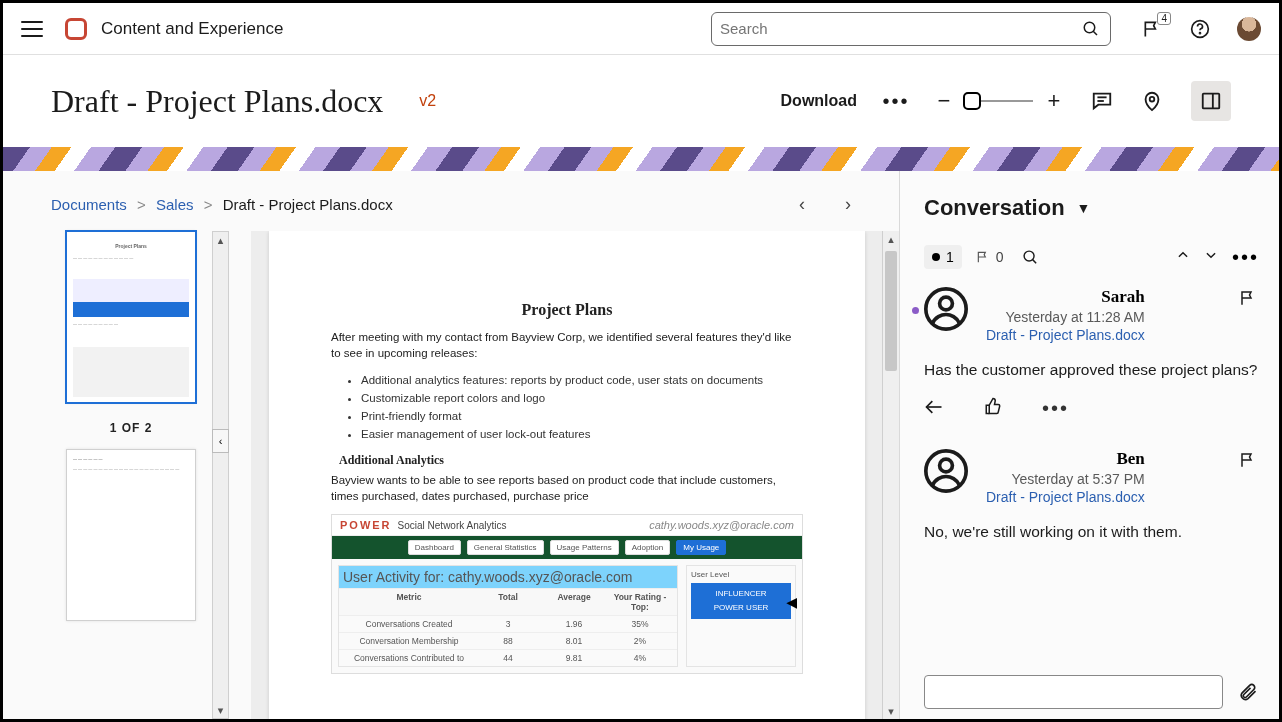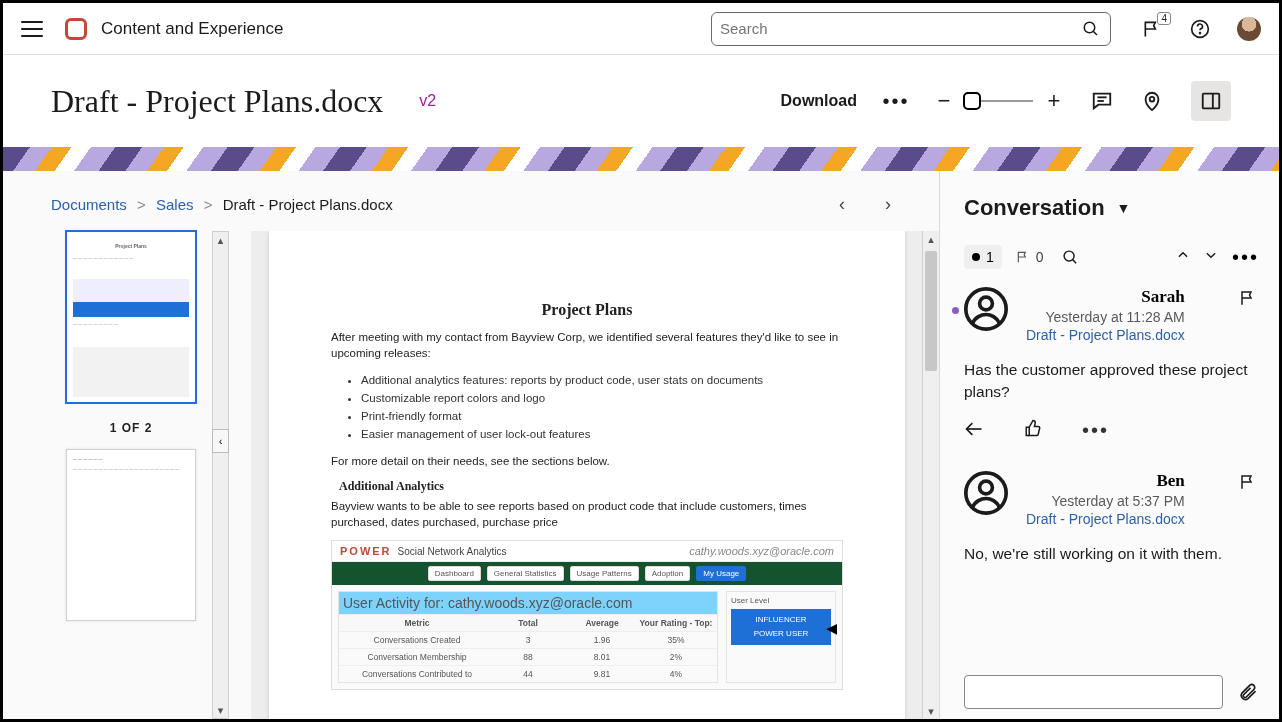--- a/index.html
+++ b/index.html
@@ -15,21 +15,21 @@
   .search-wrap input{flex:1;border:0;outline:0;font-size:15px;background:transparent;}
   .topicons{display:flex;align-items:center;gap:26px;margin-left:30px;}
   .icn{width:22px;height:22px;display:inline-flex;align-items:center;justify-content:center;color:#1b1b1b;}
   .badge{position:absolute;top:-6px;right:-8px;background:#fff;border:1px solid #888;font-size:10px;padding:0 3px;border-radius:3px;}
   .flag-wrap{position:relative;}
   .avatar{width:24px;height:24px;border-radius:50%;background:radial-gradient(circle at 50% 30%,#d9b79a 35%,#6b4a33 36%);}
 
   
   .actionbar{height:92px;padding:0 48px 0 48px;display:flex;align-items:center;}
   .doctitle{font-family:Georgia,serif;font-size:32px;color:#1b1b1b;}
-  .version{font-size:16px;color:#a21caf;margin-left:36px;}
+  .version{font-size:16px;color:#c2410c;margin-left:36px;}
   .actions{margin-left:auto;display:flex;align-items:center;gap:28px;}
   .download{font-size:16px;font-weight:600;color:#1b1b1b;cursor:pointer;}
   .zoomctl{display:flex;align-items:center;gap:12px;}
   .zminus,.zplus{font-size:22px;color:#1b1b1b;cursor:pointer;width:18px;text-align:center;}
   .ztrack{width:68px;height:2px;background:#999;position:relative;}
   .zhandle{position:absolute;top:-8px;left:-2px;width:18px;height:18px;border:2px solid #000;border-radius:5px;background:#fff;}
   .panelbtn{width:40px;height:40px;border-radius:4px;display:flex;align-items:center;justify-content:center;cursor:pointer;}
   .panelbtn.active{background:#e7e5e3;}
 
   
@@ -80,21 +80,21 @@
   .etable .erow{display:flex;padding:3px 4px;border-top:1px solid #eee;}
   .etable .erow span:nth-child(1){flex:2;}
   .etable .erow span{flex:1;text-align:center;}
   .etable .erow span:first-child{text-align:center;}
   .ebox{width:110px;border:1px solid #e4e4e4;padding:4px;position:relative;}
   .eboxh{font-size:8px;margin-bottom:4px;}
   .bluecard{background:#1e6fd6;color:#fff;font-size:8px;text-align:center;padding:4px 2px;line-height:14px;}
   .pointer{position:absolute;right:-2px;top:28px;font-size:14px;color:#000;}
 
   
-  .sidebar{width:340px;border-left:1px solid #d9d9d9;background:#fbfbfb;display:flex;flex-direction:column;padding:24px 20px 8px 24px;}
+  .sidebar{width:380px;border-left:1px solid #d9d9d9;background:#fbfbfb;display:flex;flex-direction:column;padding:24px 20px 8px 24px;}
   .sidehdr{display:flex;align-items:center;gap:12px;font-size:22px;font-weight:800;color:#1b1b1b;margin-bottom:24px;}
   .sidehdr .caret{font-size:14px;}
   .conv-tools{display:flex;align-items:center;gap:14px;margin-bottom:18px;}
   .pill{display:flex;align-items:center;gap:6px;background:#efefef;border-radius:4px;padding:4px 8px;font-size:14px;}
   .pill .dot{width:8px;height:8px;background:#000;border-radius:50%;}
   .pill2{display:flex;align-items:center;gap:6px;font-size:14px;color:#444;}
   .convsearch{margin-left:2px;}
   .spread{flex:1;}
   .arrset{display:flex;gap:14px;color:#333;}
   .moredots{font-size:20px;letter-spacing:2px;cursor:pointer;}
@@ -230,21 +230,20 @@
       <div class="pagewrap">
         <div class="page">
           <h1>Project Plans</h1>
           <p>After meeting with my contact from Bayview Corp, we identified several features they'd like to see in upcoming releases:</p>
           <ul>
             <li>Additional analytics features: reports by product code, user stats on documents</li>
             <li>Customizable report colors and logo</li>
             <li>Print-friendly format</li>
             <li>Easier management of user lock-out features</li>
           </ul>
-          <p>For more detail on their needs, see the sections below.</p>
           <h2>Additional Analytics</h2>
           <p>Bayview wants to be able to see reports based on product code that include customers, times purchased, dates purchased, purchase price</p>
 
           <div class="embed">
             <div class="embed-hdr">
               <span class="olabel">POWER</span>
               <span class="olabel2">Social Network Analytics</span>
               <span class="embed-email">cathy.woods.xyz@oracle.com</span>
             </div>
             <div class="embed-tabs">

